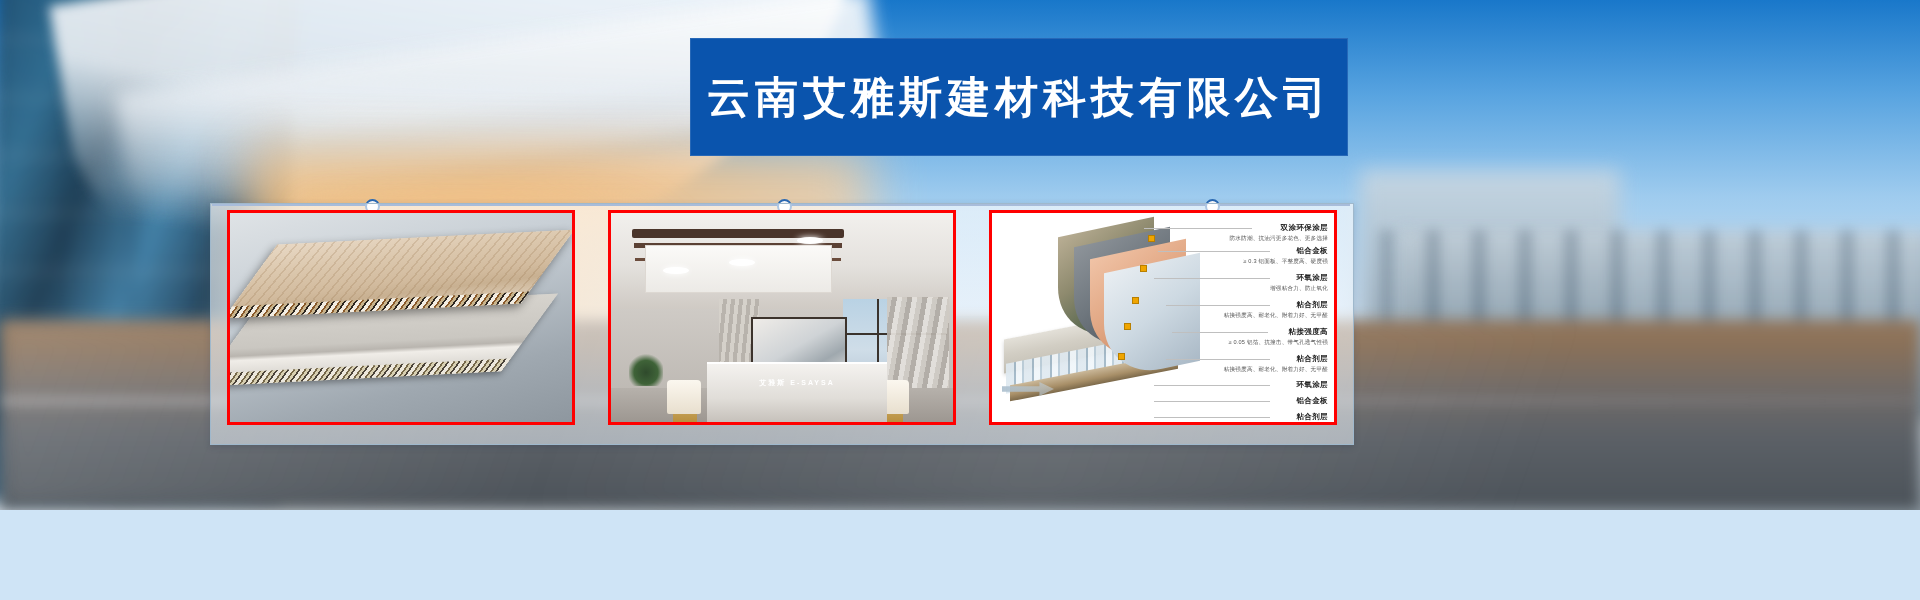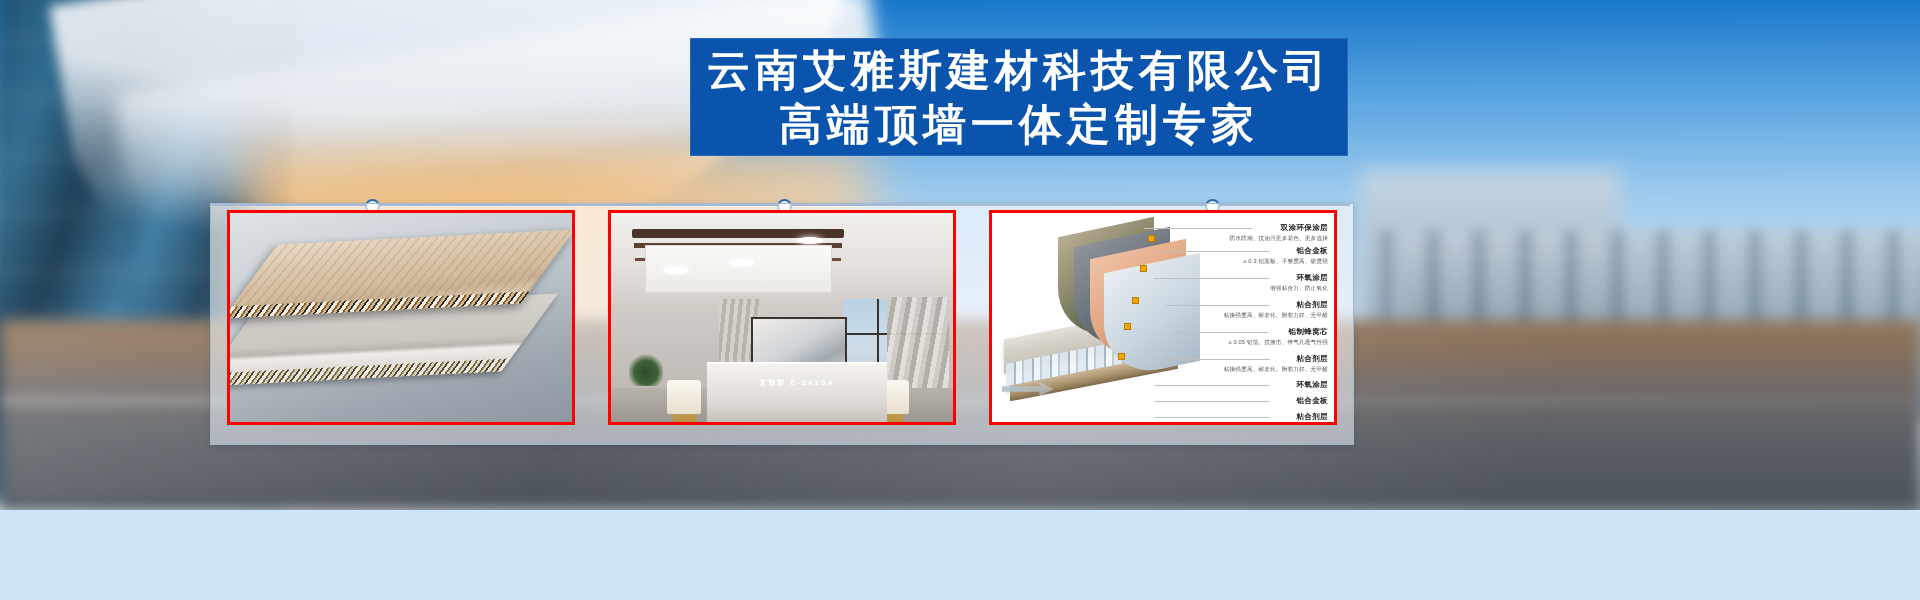--- a/index.html
+++ b/index.html
@@ -300,21 +300,20 @@
     <div class="bld-right2"></div>
     <div class="bld-right"></div>
     <div class="bld-right-cols"></div>
     <div class="ground"></div>
     <div class="ground-sheen"></div>
     <div class="ground-line"></div>
   </div>
 
   <div class="title-plate">
     <div class="title-line title-line1">云南艾雅斯建材科技有限公司</div>
-    <div class="title-line title-line2">高端顶墙一体定制专家</div>
   </div>
 
   <div class="slider-rail"></div>
   <div class="rail-dot" style="left:365px"></div>
   <div class="rail-dot" style="left:777px"></div>
   <div class="rail-dot" style="left:1205px"></div>
 
   <div class="slider">
     <div class="cards">
 
@@ -386,21 +385,21 @@
             <div class="lbl-lead" style="top:32px;width:112px;right:60px"></div>
 
             <div class="lbl-title" style="top:54px">环氧涂层</div>
             <div class="lbl-sub" style="top:66px">增强粘合力、防止氧化</div>
             <div class="lbl-lead" style="top:59px;width:116px;right:60px"></div>
 
             <div class="lbl-title" style="top:81px">粘合剂层</div>
             <div class="lbl-sub" style="top:93px">粘接强度高、耐老化、附着力好、无甲醛</div>
             <div class="lbl-lead" style="top:86px;width:104px;right:60px"></div>
 
-            <div class="lbl-title" style="top:108px">铝制蜂窝芯</div>
+            <div class="lbl-title" style="top:108px">粘接强度高</div>
             <div class="lbl-sub" style="top:120px">≥ 0.05 铝箔、抗撞击、带气孔透气性强</div>
             <div class="lbl-lead" style="top:113px;width:96px;right:62px"></div>
 
             <div class="lbl-title" style="top:135px">粘合剂层</div>
             <div class="lbl-sub" style="top:147px">粘接强度高、耐老化、附着力好、无甲醛</div>
             <div class="lbl-lead" style="top:140px;width:104px;right:60px"></div>
 
             <div class="lbl-title" style="top:161px">环氧涂层</div>
             <div class="lbl-lead" style="top:166px;width:116px;right:60px"></div>
 

